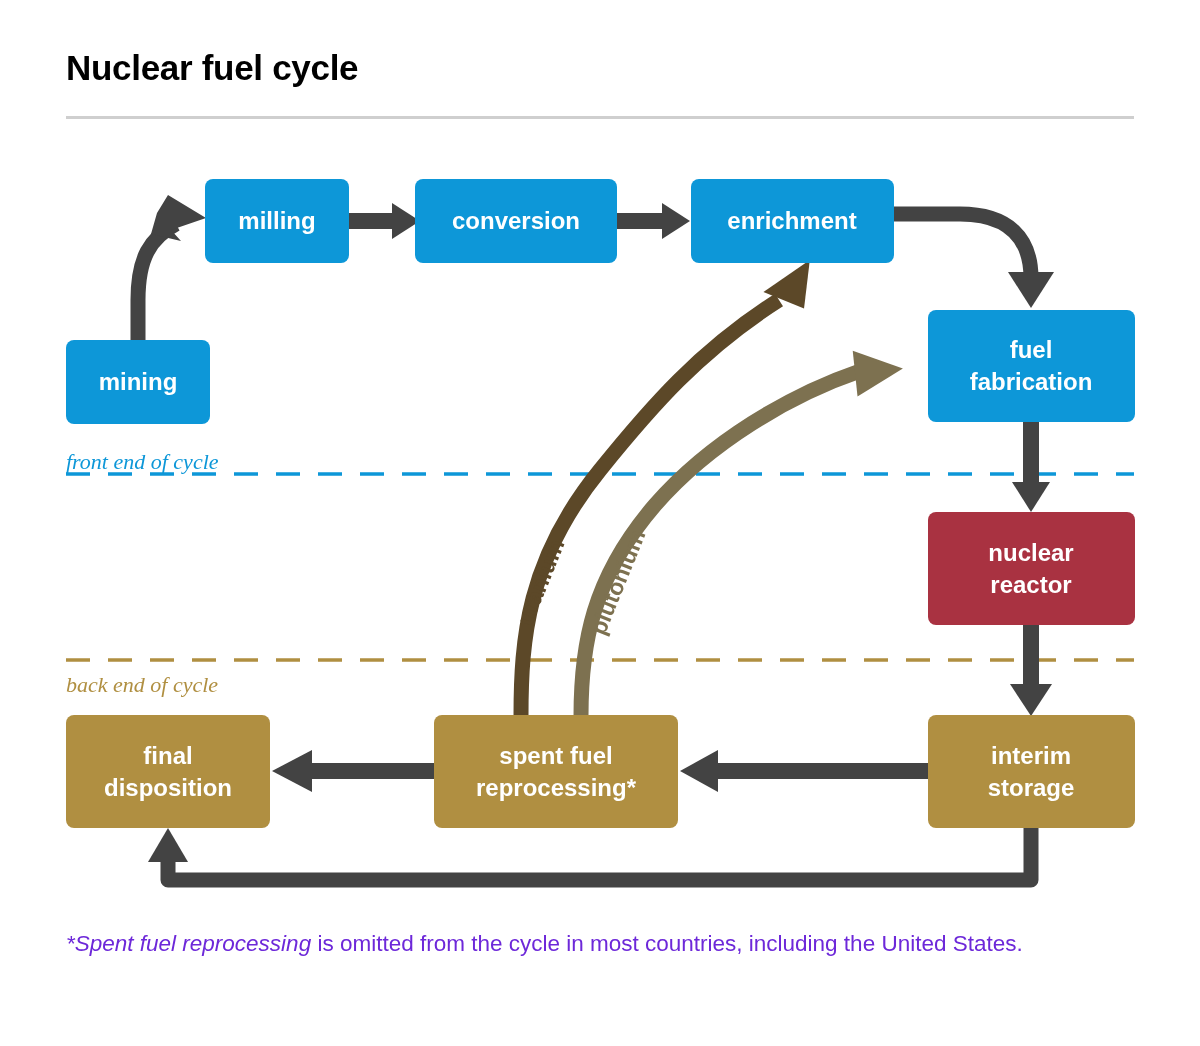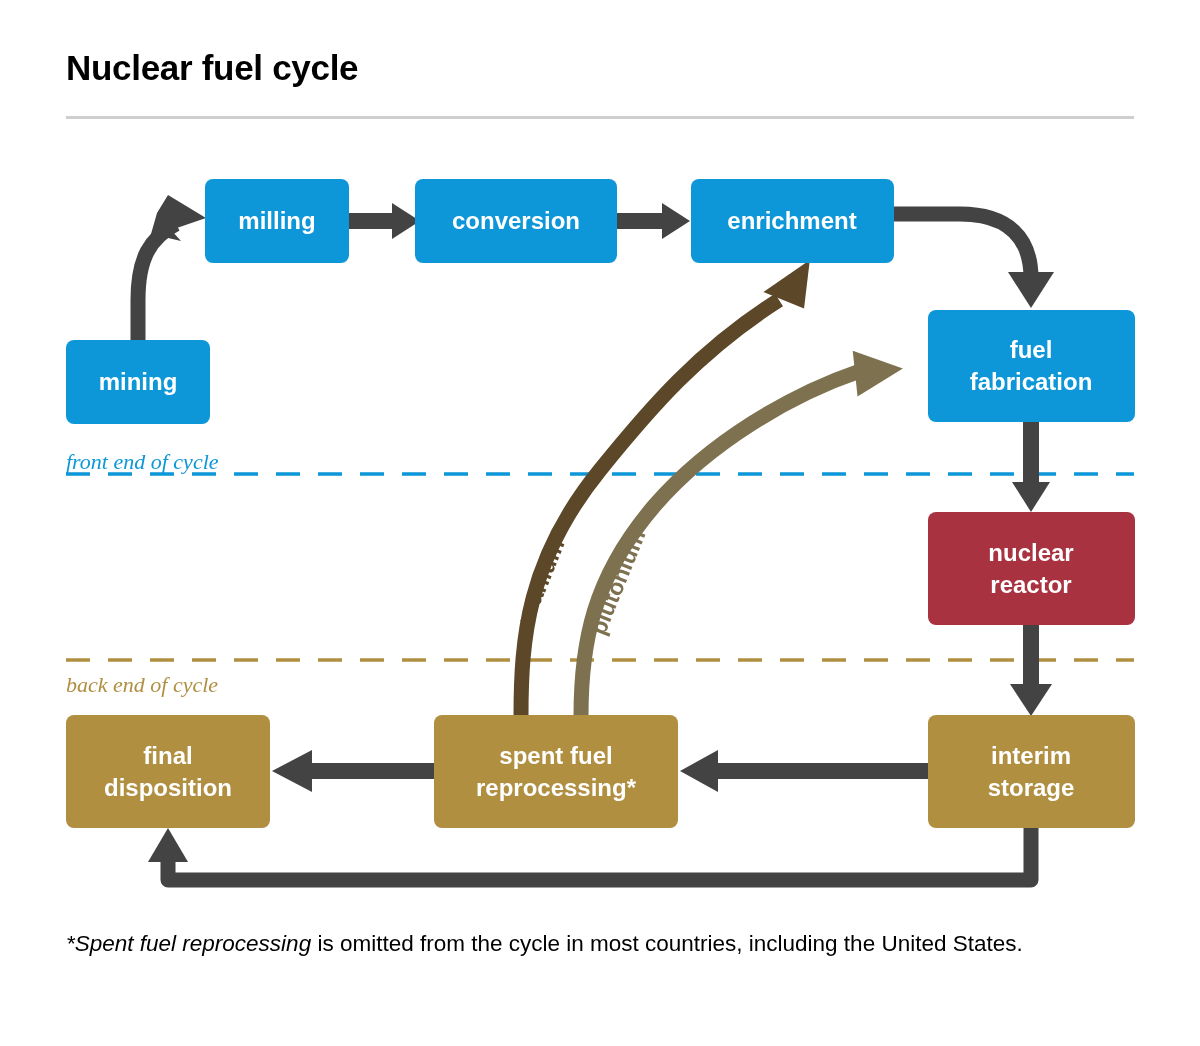--- a/index.html
+++ b/index.html
@@ -43,21 +43,21 @@
     left: 0;
     top: 0;
   }
   .footnote {
     position: absolute;
     left: 66px;
     top: 928px;
     width: 1060px;
     font-size: 22.5px;
     line-height: 31px;
-    color: #000000;
+    color: #6d28d9;
     font-family: "Liberation Sans", sans-serif;
   }
   .footnote em {
     font-style: italic;
   }
   
   .box-label {
     font-family: "Liberation Sans", sans-serif;
     font-weight: bold;
     font-size: 24px;

